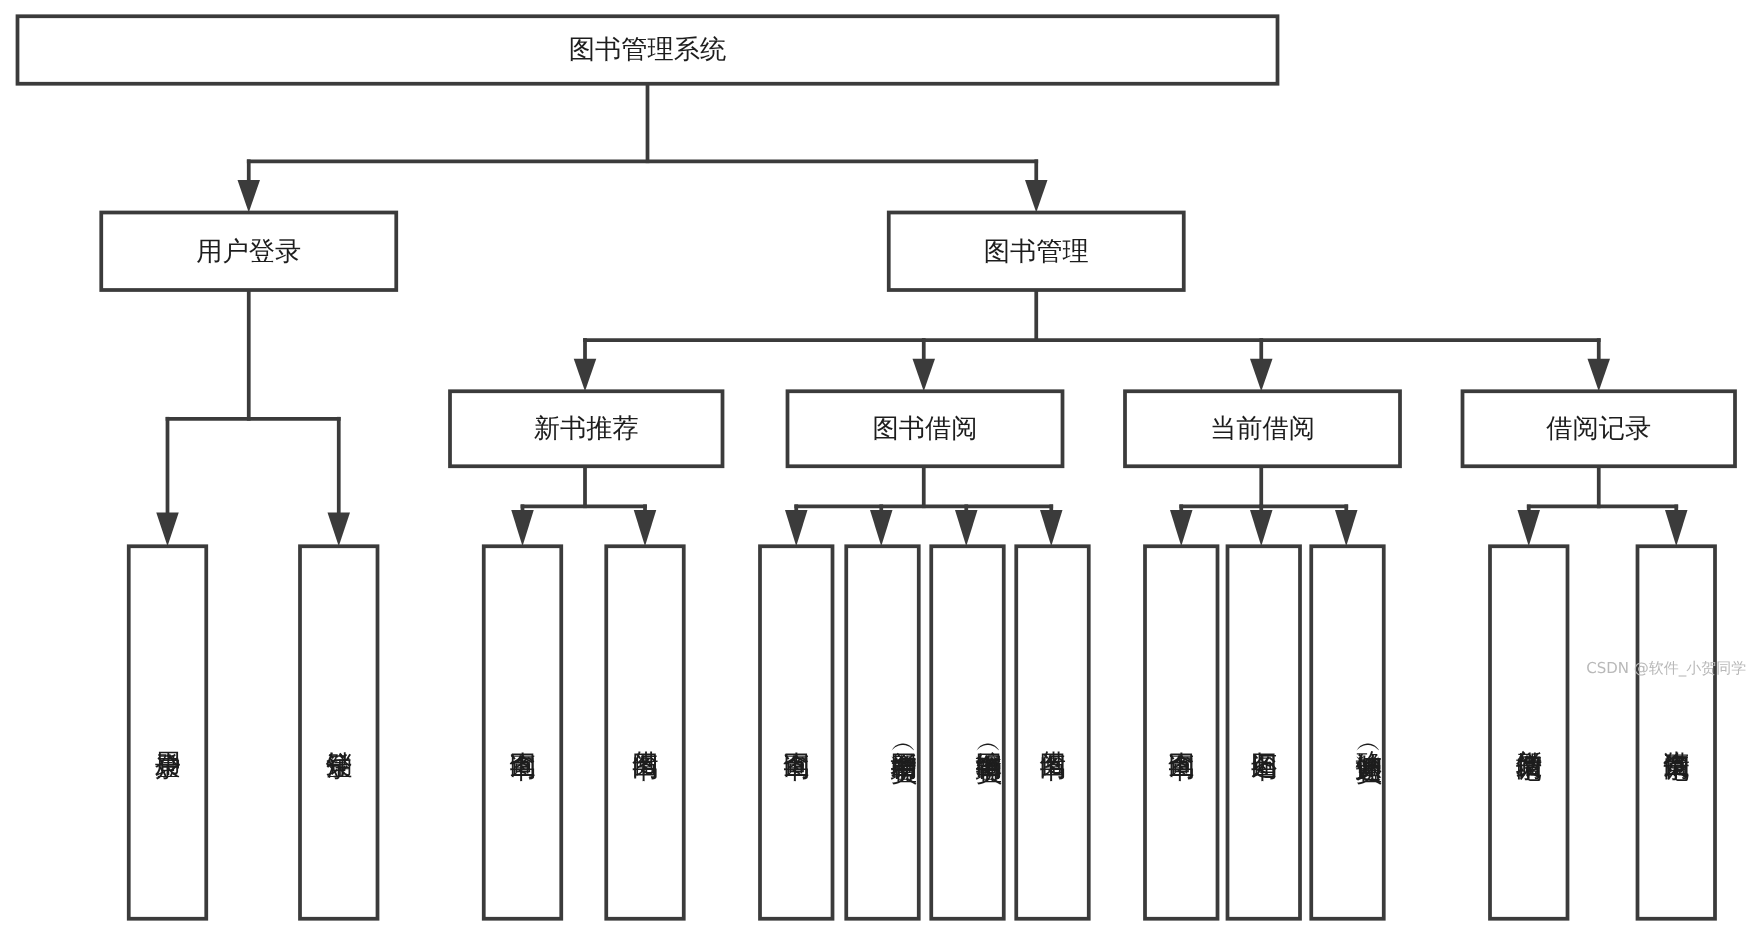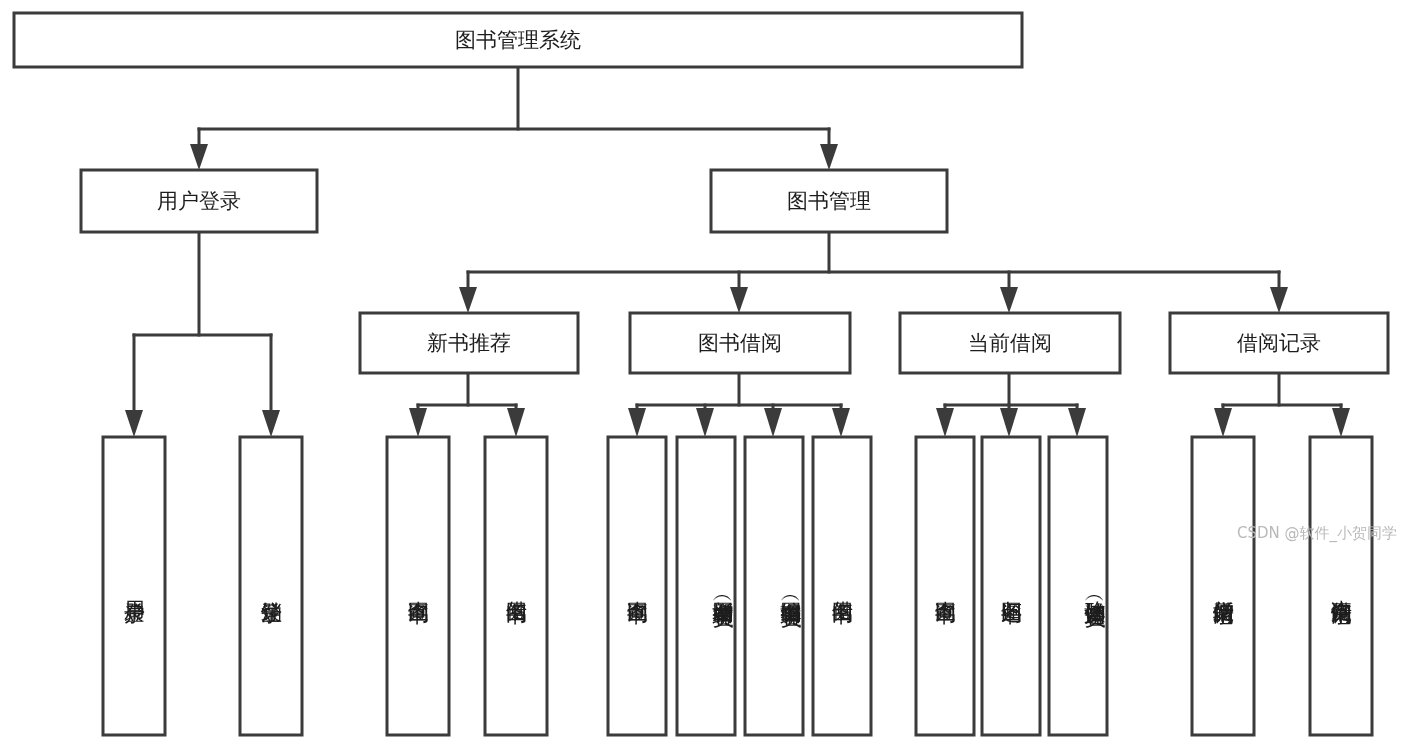--- a/index.html
+++ b/index.html
@@ -63,21 +63,21 @@
     justify-content: center;
     text-align: center;
     white-space: nowrap;
     pointer-events: none;
   }
   #watermark {
     position: absolute;
     right: 8px;
     bottom: 4px;
     font-family: "DejaVu Sans", "Liberation Sans", sans-serif;
-    font-size: 15px;
+    font-size: 12px;
     color: #b9b9b9;
     white-space: nowrap;
   }
 </style>
 </head>
 <body>
 
 <div id="diagram-root">
 
   <svg id="flow" viewBox="0 0 1405 747" xmlns="http://www.w3.org/2000/svg">

